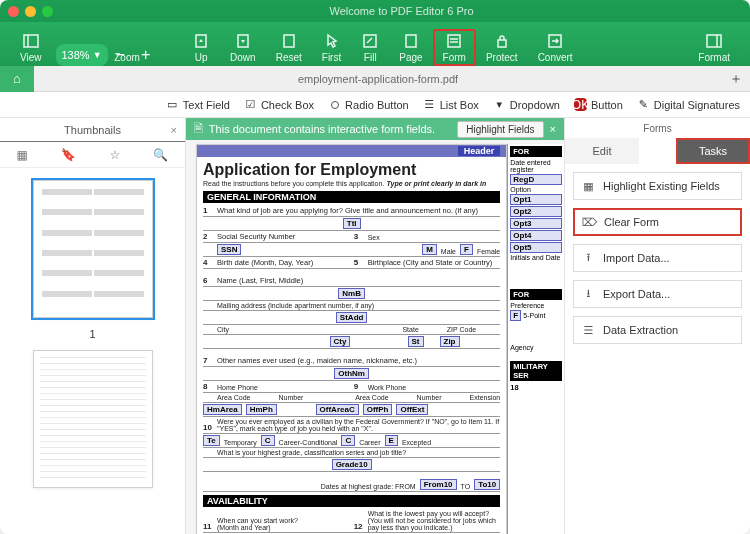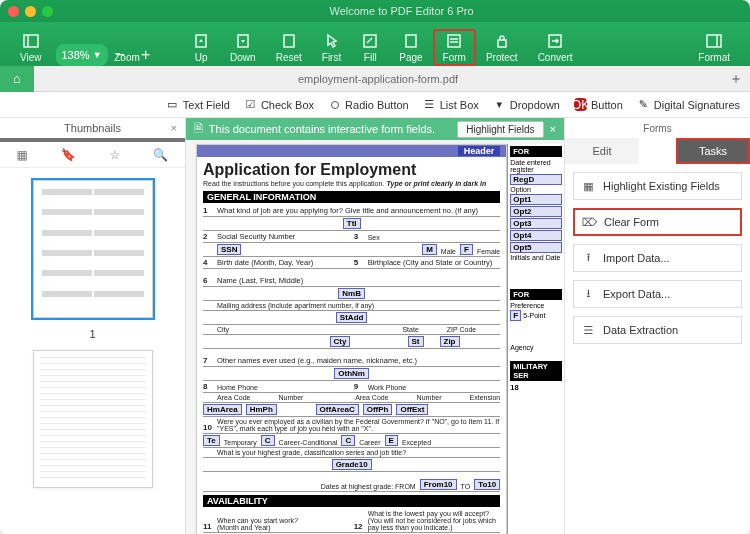--- a/index.html
+++ b/index.html
@@ -32,21 +32,21 @@
 .formopts{ height:26px; display:flex; align-items:center; justify-content:flex-end; padding:0 10px; gap:14px; font-size:11px; color:#333; border-bottom:1px solid #e5e5e5;}
 .fo-item{display:flex; align-items:center; gap:4px; cursor:pointer;}
 .fo-item .ic{width:13px; height:13px; display:flex; align-items:center; justify-content:center;}
 .radiodot{width:8px;height:8px;border-radius:50%;border:1px solid #555;display:inline-block;}
 
 
 .mainrow{ display:flex; height:calc(534px - 22px - 44px - 26px - 26px); }
 
 
 .thumbs{ width:186px; border-right:1px solid #e0e0e0; display:flex; flex-direction:column; }
-.thumbs .hdr{ height:24px; display:flex; align-items:center; justify-content:center; font-size:11px; color:#555; border-bottom:4px solid #737373; position:relative;}
+.thumbs .hdr{ height:24px; display:flex; align-items:center; justify-content:center; font-size:11px; color:#555; border-bottom:1px solid #737373; position:relative;}
 .thumbs .hdr .x{position:absolute; right:8px; font-size:11px; color:#888; cursor:pointer;}
 .th-tools{height:26px; display:flex; align-items:center; justify-content:space-around; border-bottom:1px solid #eee; color:#777; font-size:12px;}
 .th-tool{cursor:pointer;}
 .th-list{ flex:1; overflow:auto; padding:12px 0; display:flex; flex-direction:column; align-items:center; gap:10px;}
 .pagecard{ width:120px; height:138px; background:#fff; border:1px solid #d0d0d0; box-shadow:0 1px 3px rgba(0,0,0,.08); position:relative; overflow:hidden;}
 .pagecard.sel{outline:2px solid #2a91e6;}
 .pagecard .mini{position:absolute; inset:6px; background:repeating-linear-gradient(#e9e9e9 0 1px, transparent 1px 6px); }
 .pagecard .minib{position:absolute; inset:6px; display:flex; flex-wrap:wrap; gap:2px; padding:2px;}
 .pagecard .minib span{flex:1 1 40%; height:6px; background:#d9d9d9;}
 .pglabel{font-size:11px; color:#333;}

